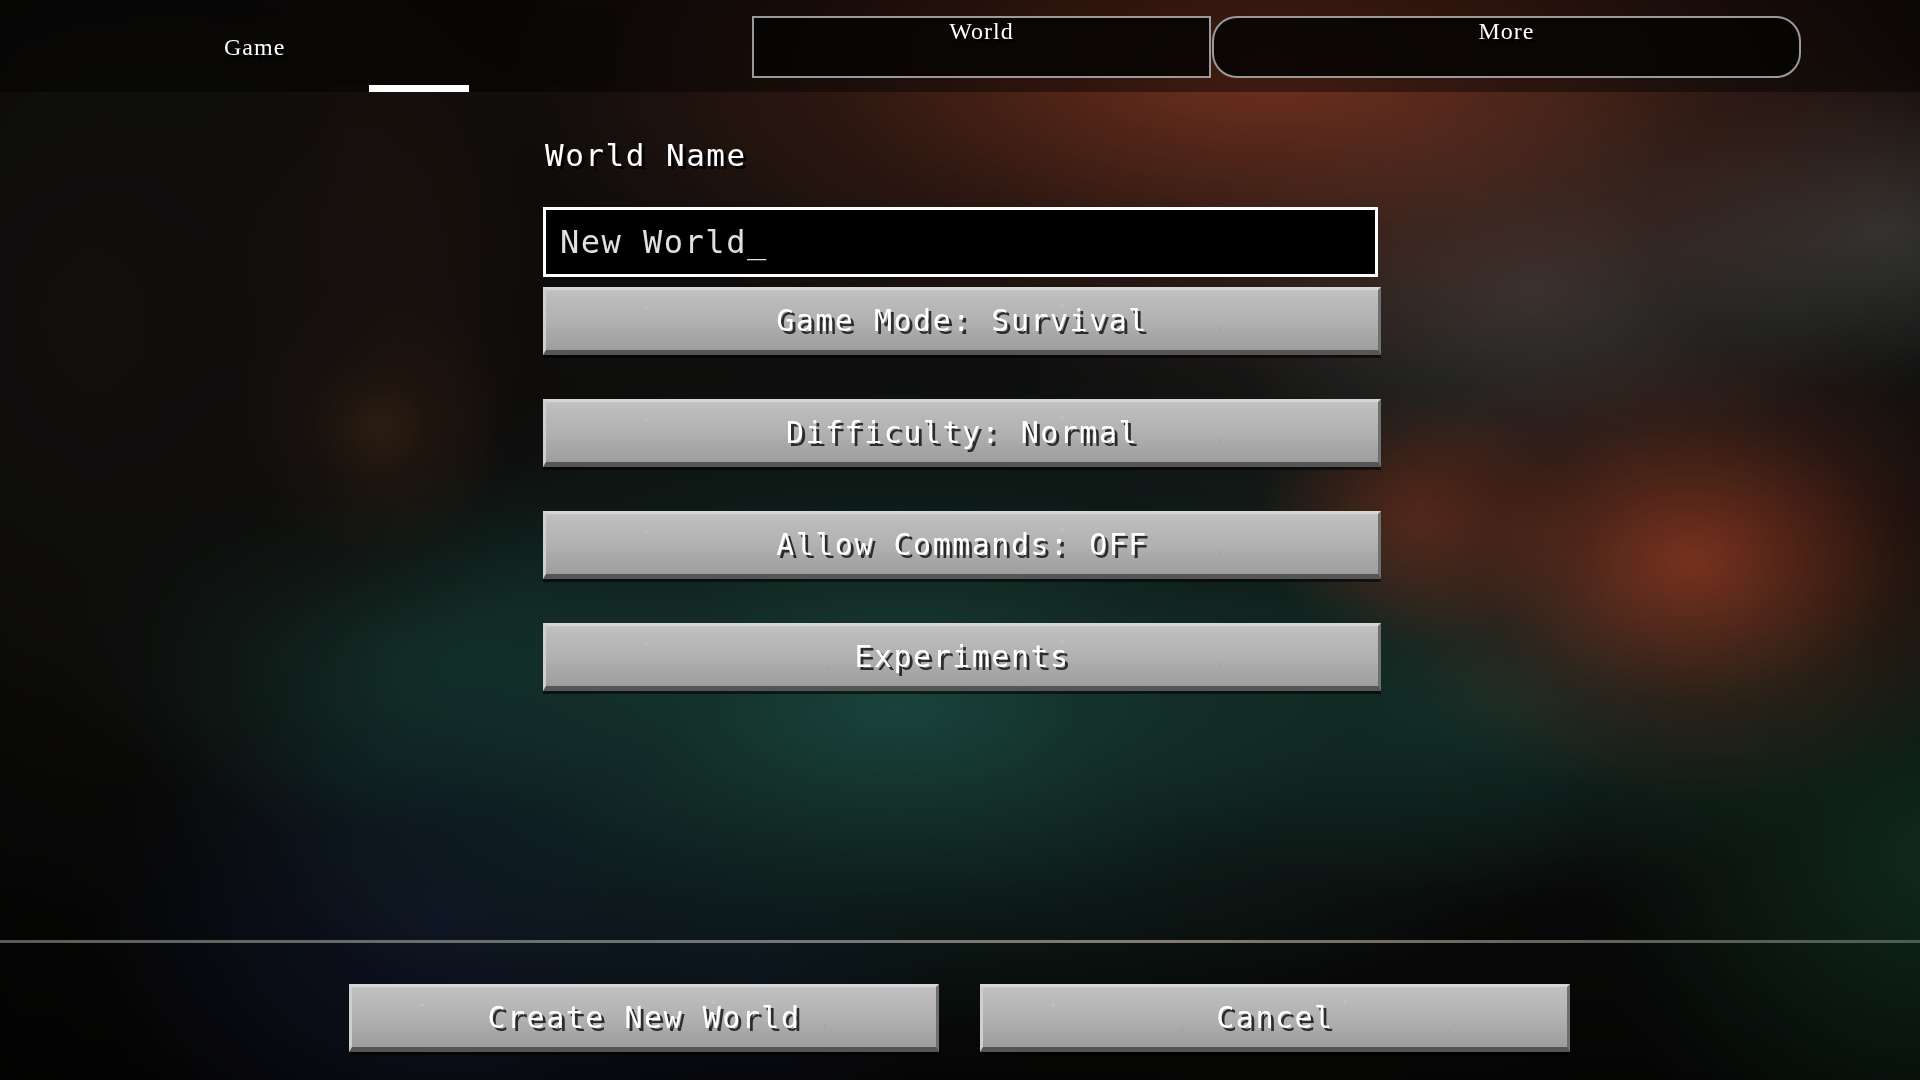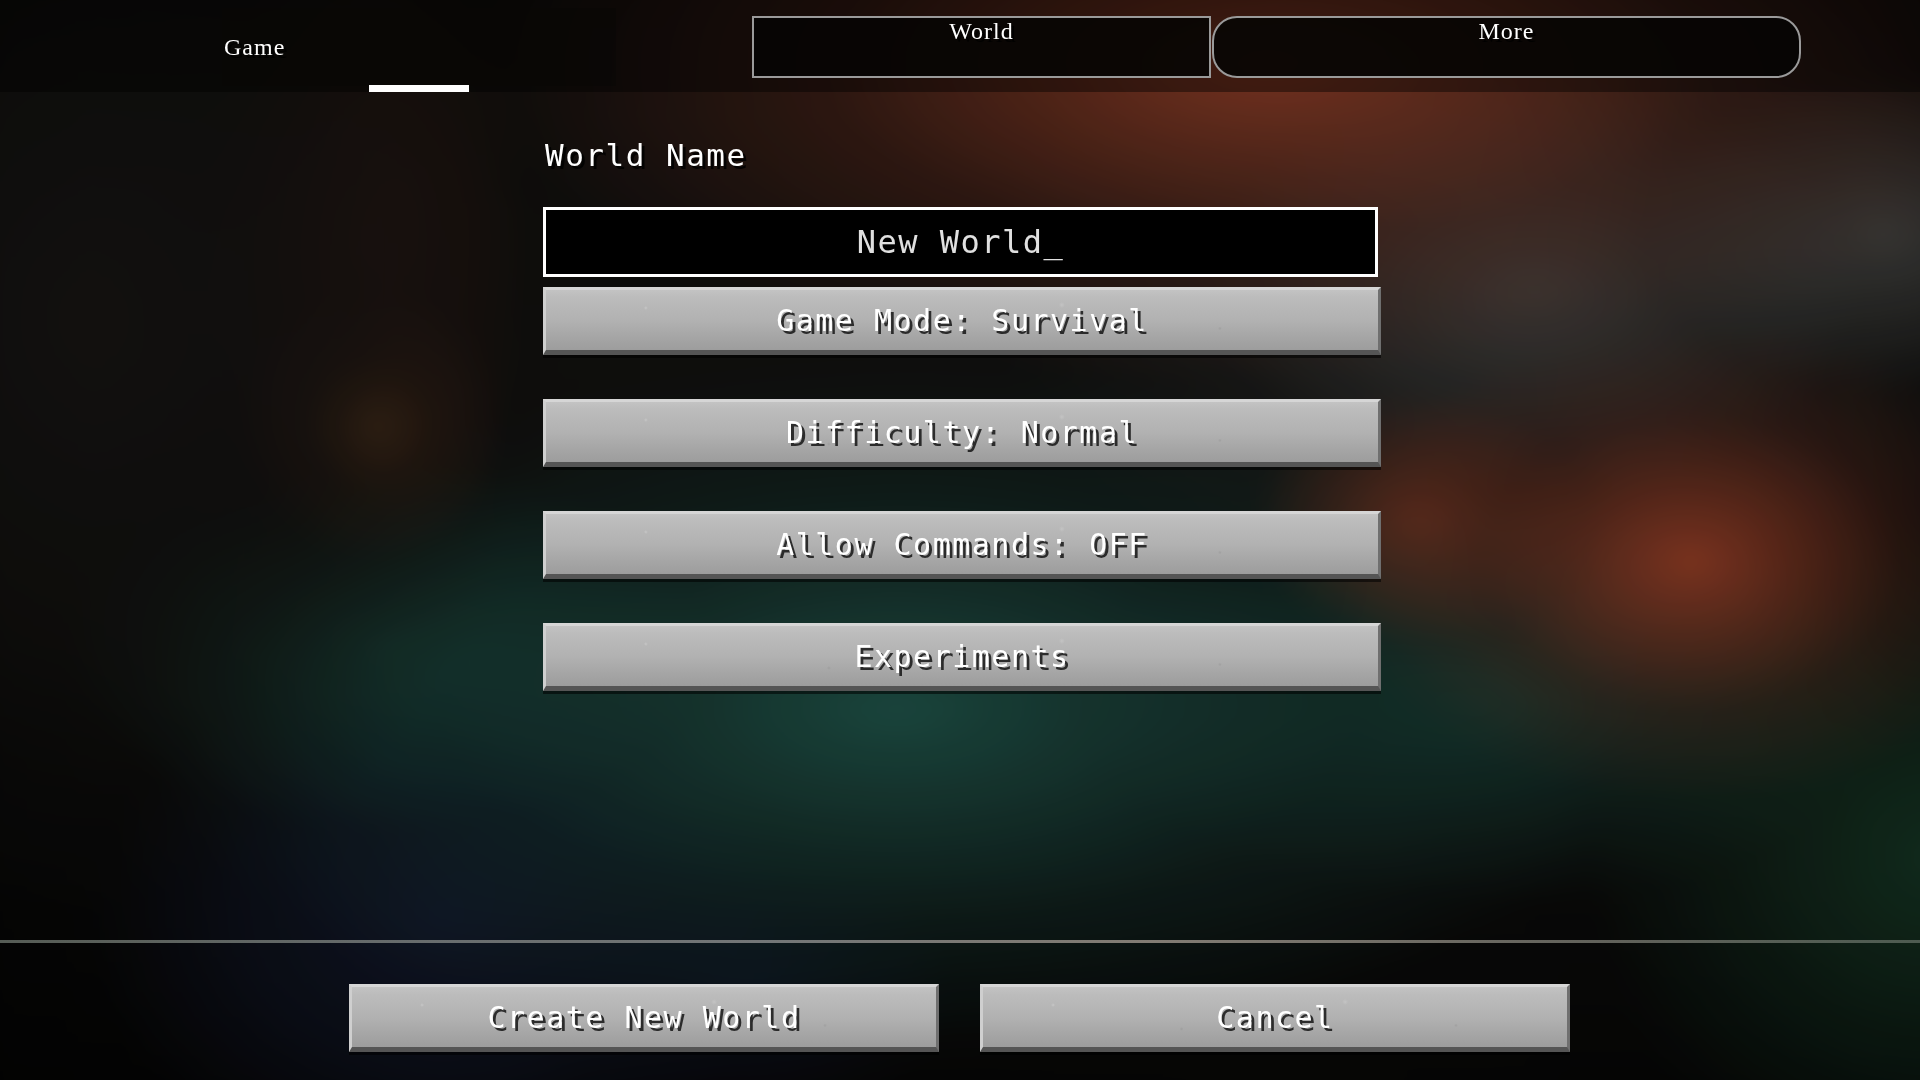--- a/index.html
+++ b/index.html
@@ -128,21 +128,20 @@
   #tab-game  { left: 222px;  width: 394px; top: 8px; height: 78px; }
   #tab-world { left: 752px;  width: 459px; }
   #tab-more  { left: 1212px; width: 589px; border-radius: 25px; }
 
   
   #panel {
     position: absolute;
     top: 92px; left: 0;
     width: 1920px;
     height: 850px;
-    text-align: center;
   }
 
   #label-world-name {
     position: absolute;
     top: 45px;
     left: 545px;
     color: #ffffff;
     font-size: 31px;
     letter-spacing: 1.5px;
     text-shadow: 3px 3px 0 rgba(0,0,0,0.85);

